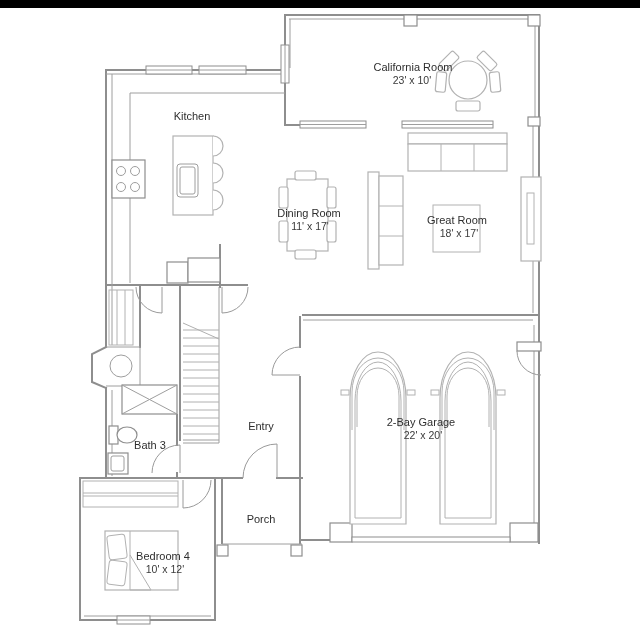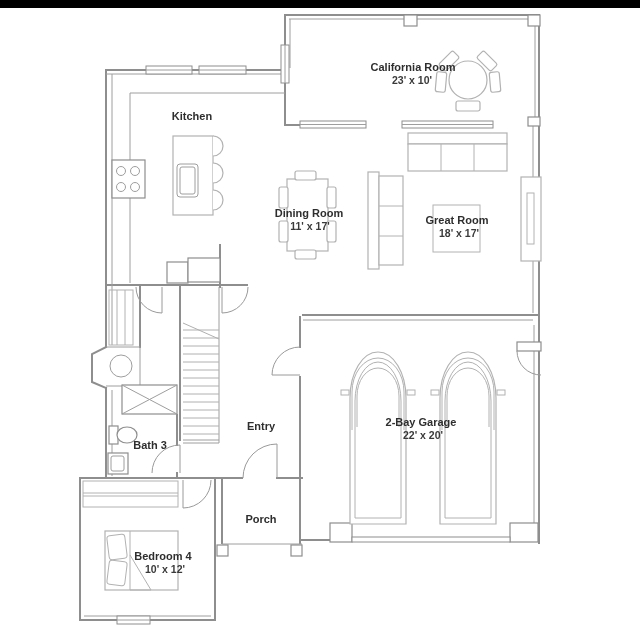--- a/index.html
+++ b/index.html
@@ -1,16 +1,16 @@
 <!DOCTYPE html>
 <html><head>
 <meta charset="utf-8">
 <style>
   html,body { margin:0; padding:0; background:#ffffff; }
-  .plan-wrap { width:640px; height:640px; position:relative; background:#ffffff; overflow:hidden;font-weight:bold; }
+  .plan-wrap { width:640px; height:640px; position:relative; background:#ffffff; overflow:hidden; }
   svg { display:block; }
   .wall   { stroke:#8e8e8e; stroke-width:2;   fill:none; stroke-linecap:square; }
   .wallthin { stroke:#9e9e9e; stroke-width:1; fill:none; }
   .fixture { stroke:#8e8e8e; stroke-width:1.2; fill:#ffffff; }
   .fixline { stroke:#9e9e9e; stroke-width:1;  fill:none; }
   .furn   { stroke:#b2b2b2; stroke-width:1.2; fill:#ffffff; }
   .furnline { stroke:#b2b2b2; stroke-width:1; fill:none; }
   .stair  { stroke:#b0b0b0; stroke-width:1;   fill:none; }
   .door   { stroke:#9a9a9a; stroke-width:1;   fill:none; }
   .win    { stroke:#8e8e8e; stroke-width:1;   fill:#ffffff; }

